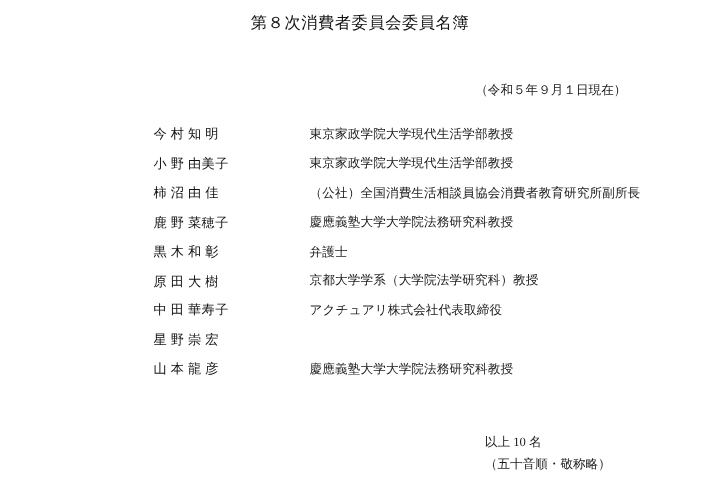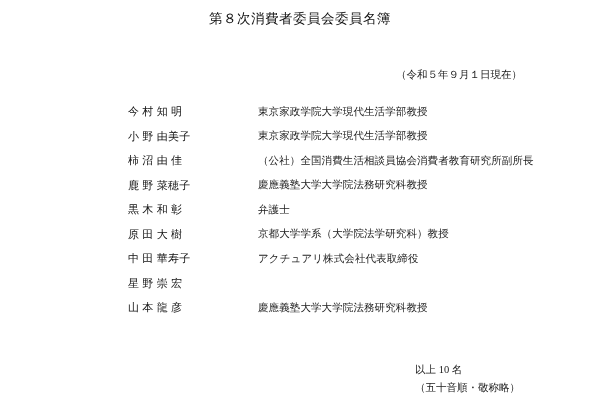--- a/index.html
+++ b/index.html
@@ -55,21 +55,21 @@
     white-space: nowrap;
   }
   .m-title {
     font-size: 10.5px;
     color: #1b1b1b;
     letter-spacing: 0.1px;
     white-space: nowrap;
   }
   .footer {
     position: absolute;
-    right: 80px;
+    right: 91px;
     bottom: 14px;
     text-align: left;
     font-size: 10.5px;
     line-height: 1.65;
     color: #1b1b1b;
   }
   .footer div {
     white-space: nowrap;
   }
 </style>

